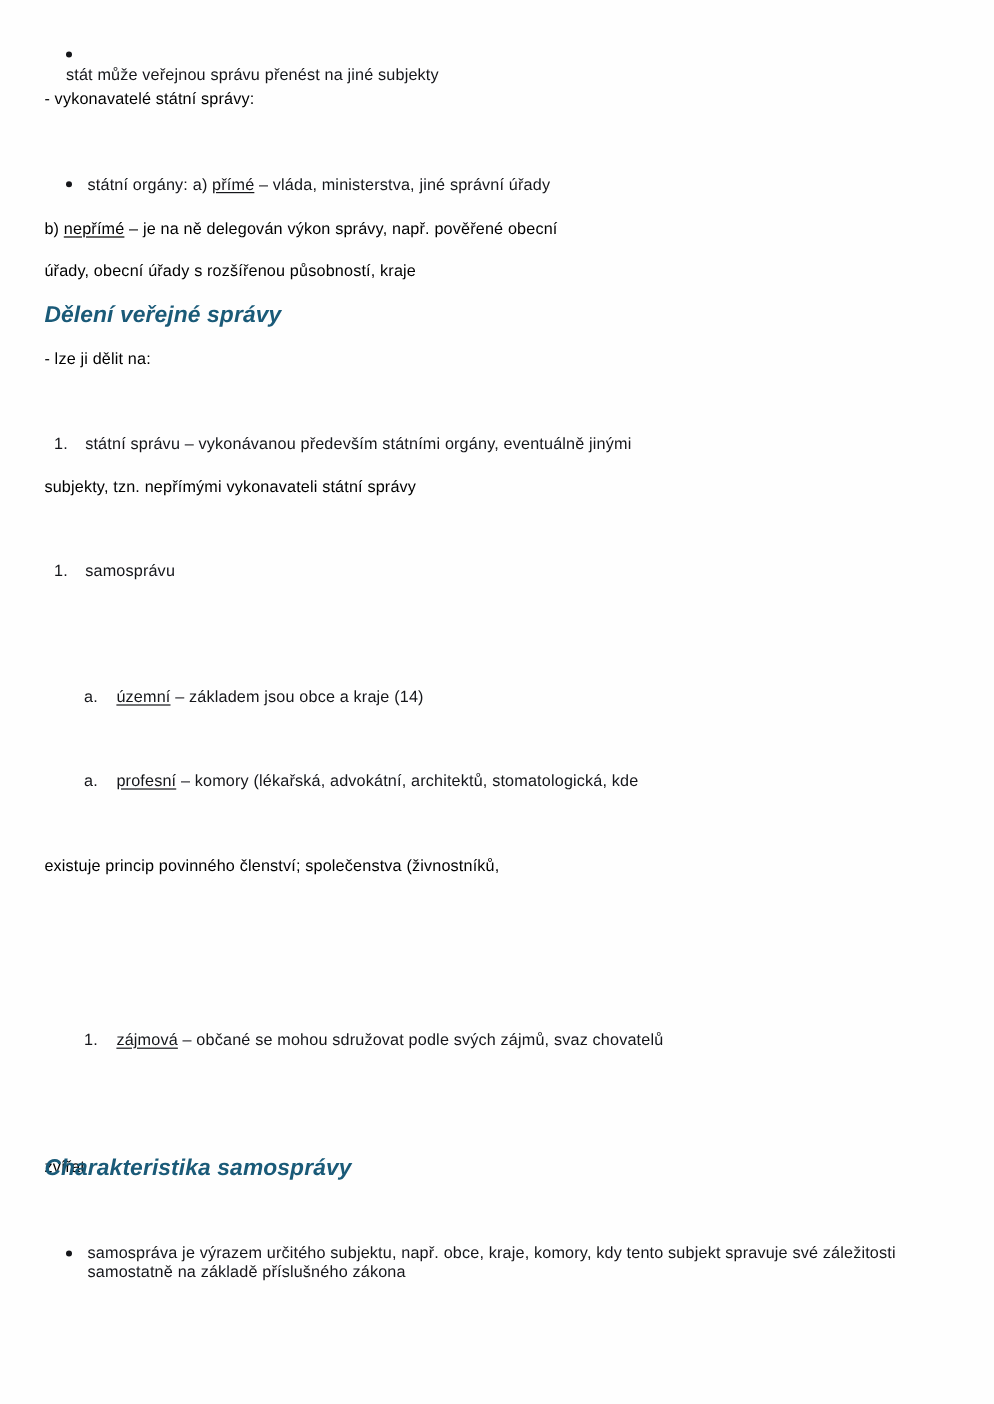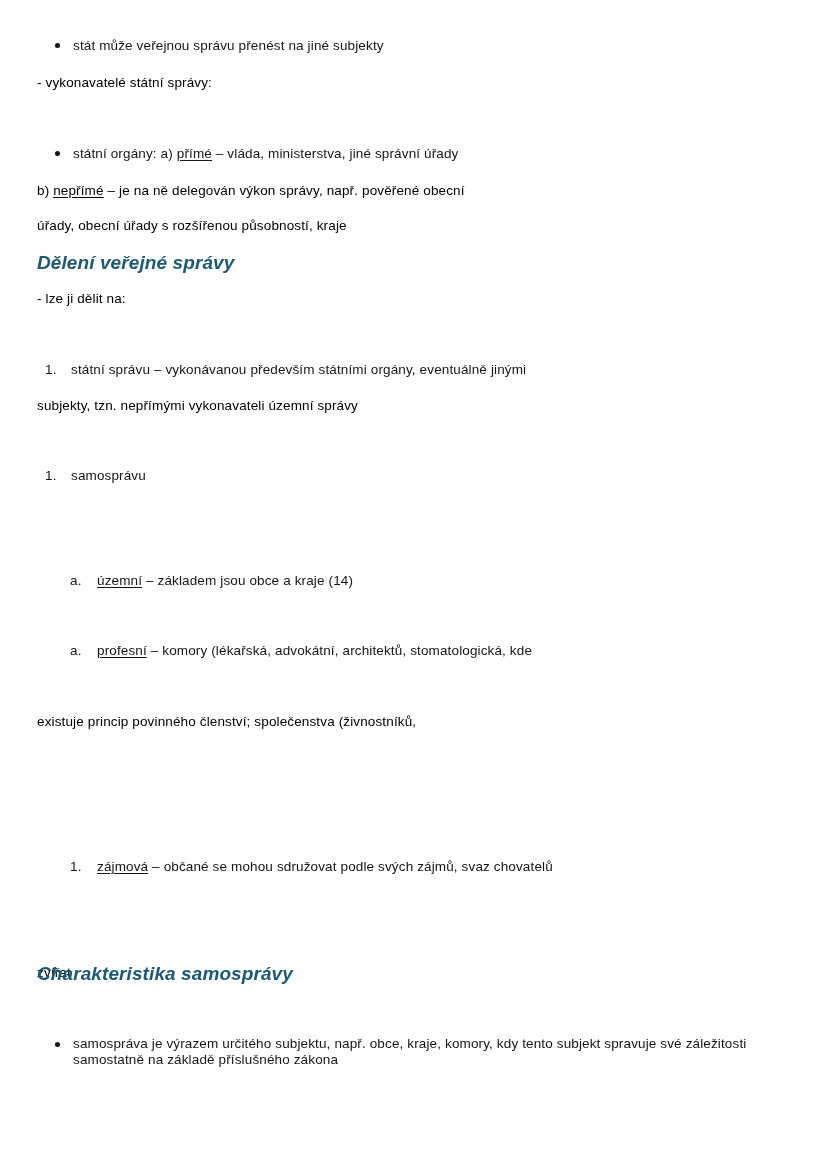--- a/index.html
+++ b/index.html
@@ -94,21 +94,21 @@
   .it  { }
   .un  { text-decoration: underline; text-underline-offset: 2px; }
 
   .tight { line-height: 16px; }
 </style>
 </head>
 <body>
 
 <div class="page">
 
-  <div class="listrow" style="left:55px; top:37px; width:740px;">
+  <div class="listrow" style="left:55px; top:37px; width:740px;flex-direction:column;">
     <span class="marker bullet-marker"><span class="dot"></span></span>
     <span class="body">stát může veřejnou správu přenést na jiné subjekty</span>
   </div>
 
   <div class="line" style="left:37px; top:74px;">- vykonavatelé státní správy:</div>
 
   <div class="listrow" style="left:55px; top:145px; width:740px;">
     <span class="marker bullet-marker"><span class="dot"></span></span>
     <span class="body"><span class="it">státní orgány:</span><span> </span><span>a)</span><span> </span><span class="un">přímé</span><span> </span><span>– vláda, ministerstva, jiné správní úřady</span></span>
   </div>
@@ -119,21 +119,21 @@
 
   <div class="heading" style="left:37px; top:254px; color:#1a5a78;">Dělení veřejné správy</div>
 
   <div class="line" style="left:37px; top:290px;">- lze ji dělit na:</div>
 
   <div class="listrow" style="left:45px; top:361px; width:750px;">
     <span class="marker num-marker">1.</span>
     <span class="body"><span class="it">státní správu</span><span> </span><span>– vykonávanou především státními orgány, eventuálně jinými</span></span>
   </div>
 
-  <div class="line" style="left:37px; top:397px;">subjekty, tzn. nepřímými vykonavateli územní správy</div>
+  <div class="line" style="left:37px; top:397px;">subjekty, tzn. nepřímými vykonavateli státní správy</div>
 
   <div class="listrow" style="left:45px; top:467px; width:750px;">
     <span class="marker num-marker">1.</span>
     <span class="body it">samosprávu</span>
   </div>
 
   <div class="listrow" style="left:70px; top:572px; width:725px;">
     <span class="marker alpha-marker">a.</span>
     <span class="body"><span class="un">územní</span><span> </span><span>– základem jsou obce a kraje (14)</span></span>
   </div>

